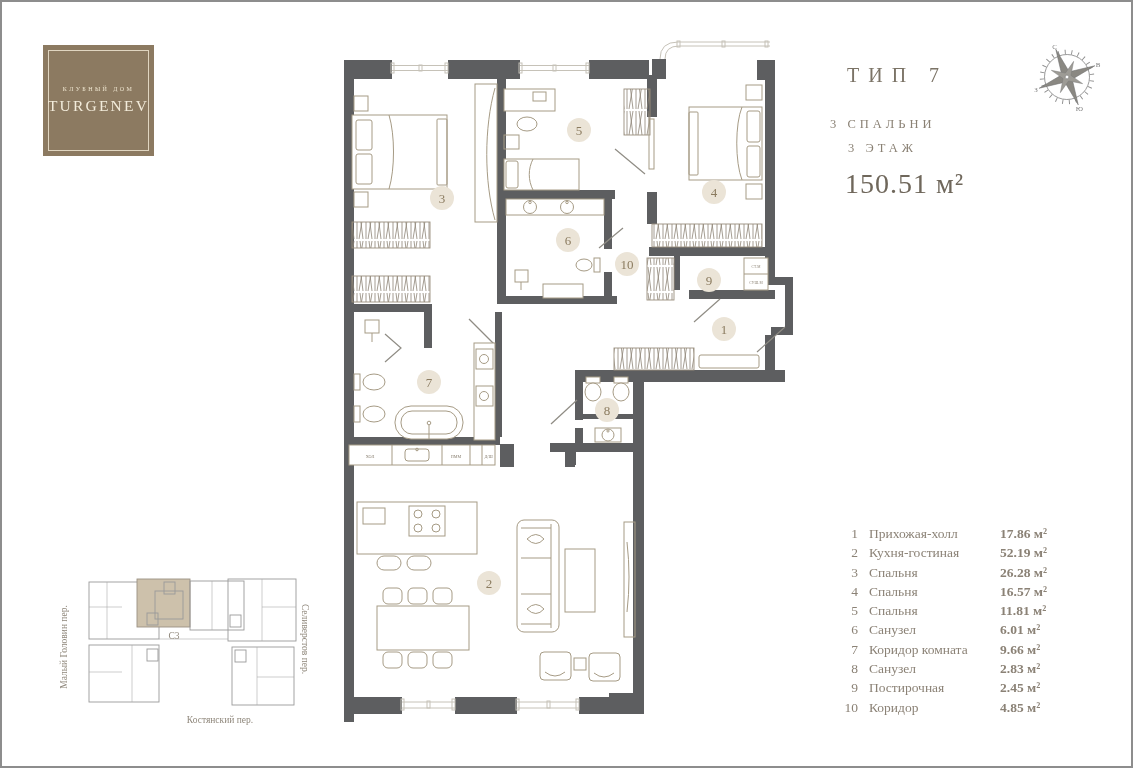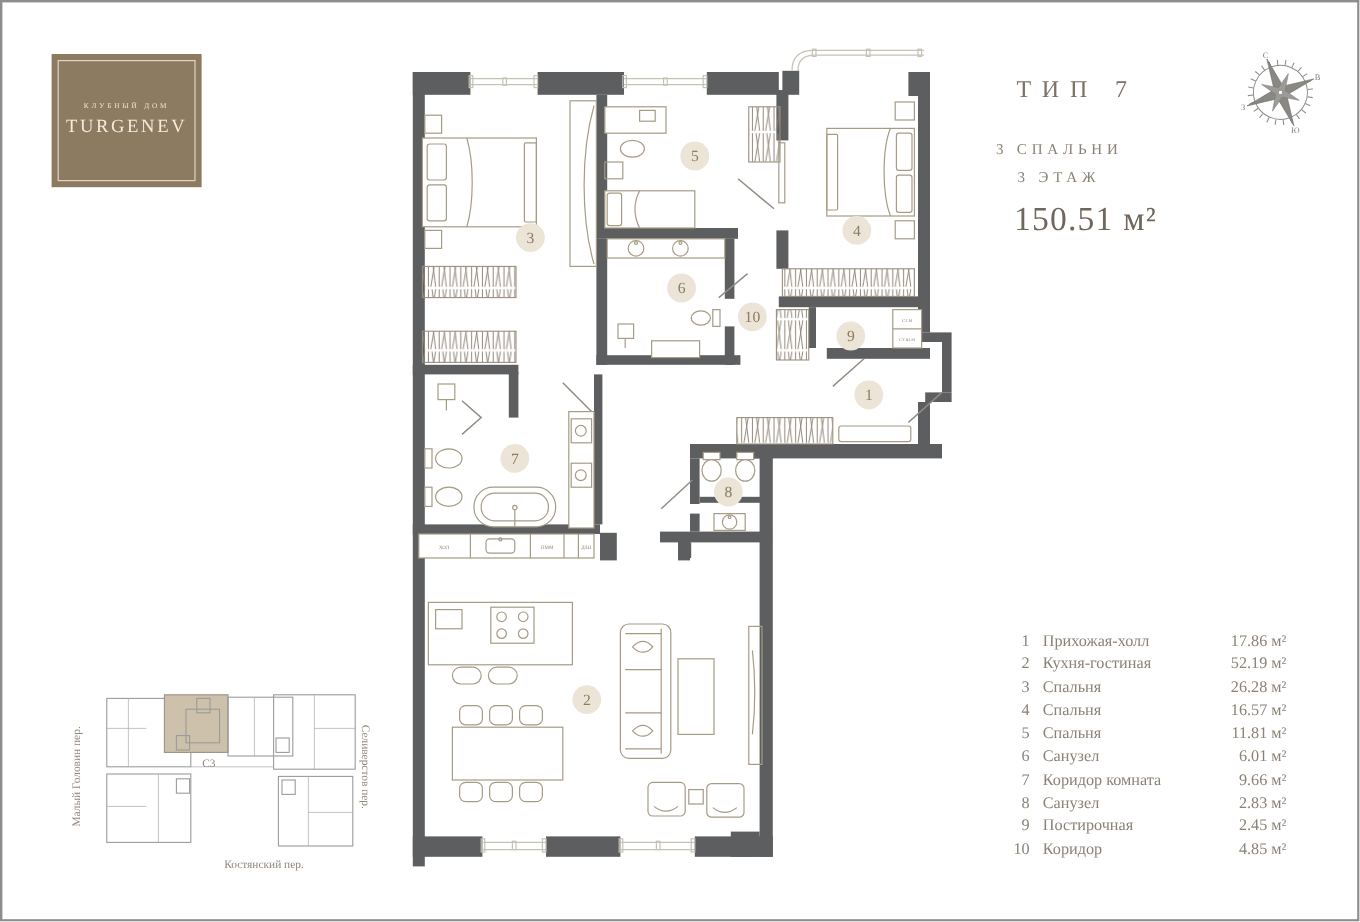--- a/index.html
+++ b/index.html
@@ -1,34 +1,34 @@
 <!DOCTYPE html>
 <html><head>
 <meta charset="utf-8">
 <style>
   html,body{margin:0;padding:0;background:#fff;}
   .page{position:relative;width:1133px;height:768px;background:#ffffff;border:2px solid #8d8d8d;
         box-sizing:border-box;overflow:hidden;font-family:"Liberation Serif",serif;}
   
-  .logo{position:absolute;left:41px;top:43px;width:111px;height:111px;background:#8c7a61;padding-left:14px;}
+  .logo{position:absolute;left:41px;top:43px;width:111px;height:111px;background:#8c7a61;}
   .logo-inner{position:absolute;inset:5px;border:1px solid rgba(245,236,216,.8);
               display:flex;flex-direction:column;align-items:center;justify-content:center;}
   .logo-top{font-size:6px;letter-spacing:2.4px;color:#efe6d0;margin-bottom:5px;white-space:nowrap;}
   .logo-brand{font-size:15.5px;letter-spacing:2.2px;color:#f3ecdb;white-space:nowrap;}
   
   .t-type{position:absolute;left:845px;top:62px;font-size:20px;letter-spacing:9px;color:#7b7366;}
   .t-bed{position:absolute;left:828px;top:115px;font-size:12.5px;letter-spacing:4px;color:#8a8174;}
   .t-floor{position:absolute;left:846px;top:139px;font-size:12.5px;letter-spacing:4px;color:#8a8174;}
   .t-area{position:absolute;left:843px;top:166px;font-size:28px;letter-spacing:1px;color:#6f675b;}
   
   .legend{position:absolute;left:838px;top:524px;width:232px;font-size:13.5px;color:#8b8276;}
   .legend .row{display:flex;height:19.3px;align-items:baseline;}
   .legend .num{width:18px;text-align:right;flex:none;}
   .legend .name{margin-left:11px;flex:1;}
-  .legend .area{flex:none;width:72px;text-align:right;white-space:nowrap;}
+  .legend .area{flex:none;width:72px;white-space:nowrap;font-weight:bold;}
   
   .wall{fill:#5d5e60;}
   .furn{fill:none;stroke:#a69b85;stroke-width:1;}
   .furnf{fill:#fff;stroke:#a69b85;stroke-width:1;}
   .door{stroke:#8f8c84;stroke-width:1.2;fill:none;}
   .win{stroke:#c6c2b8;stroke-width:1;fill:none;}
   .hat{fill:url(#hat);stroke:#998e7d;stroke-width:0.9;}
   .numcirc{fill:#ebe4d7;}
   .numtxt{font-family:"Liberation Serif",serif;font-size:13px;fill:#8b7b5f;text-anchor:middle;}
   .tiny{font-family:"Liberation Serif",serif;font-size:3.6px;fill:#8a8072;text-anchor:middle;letter-spacing:.2px;}

